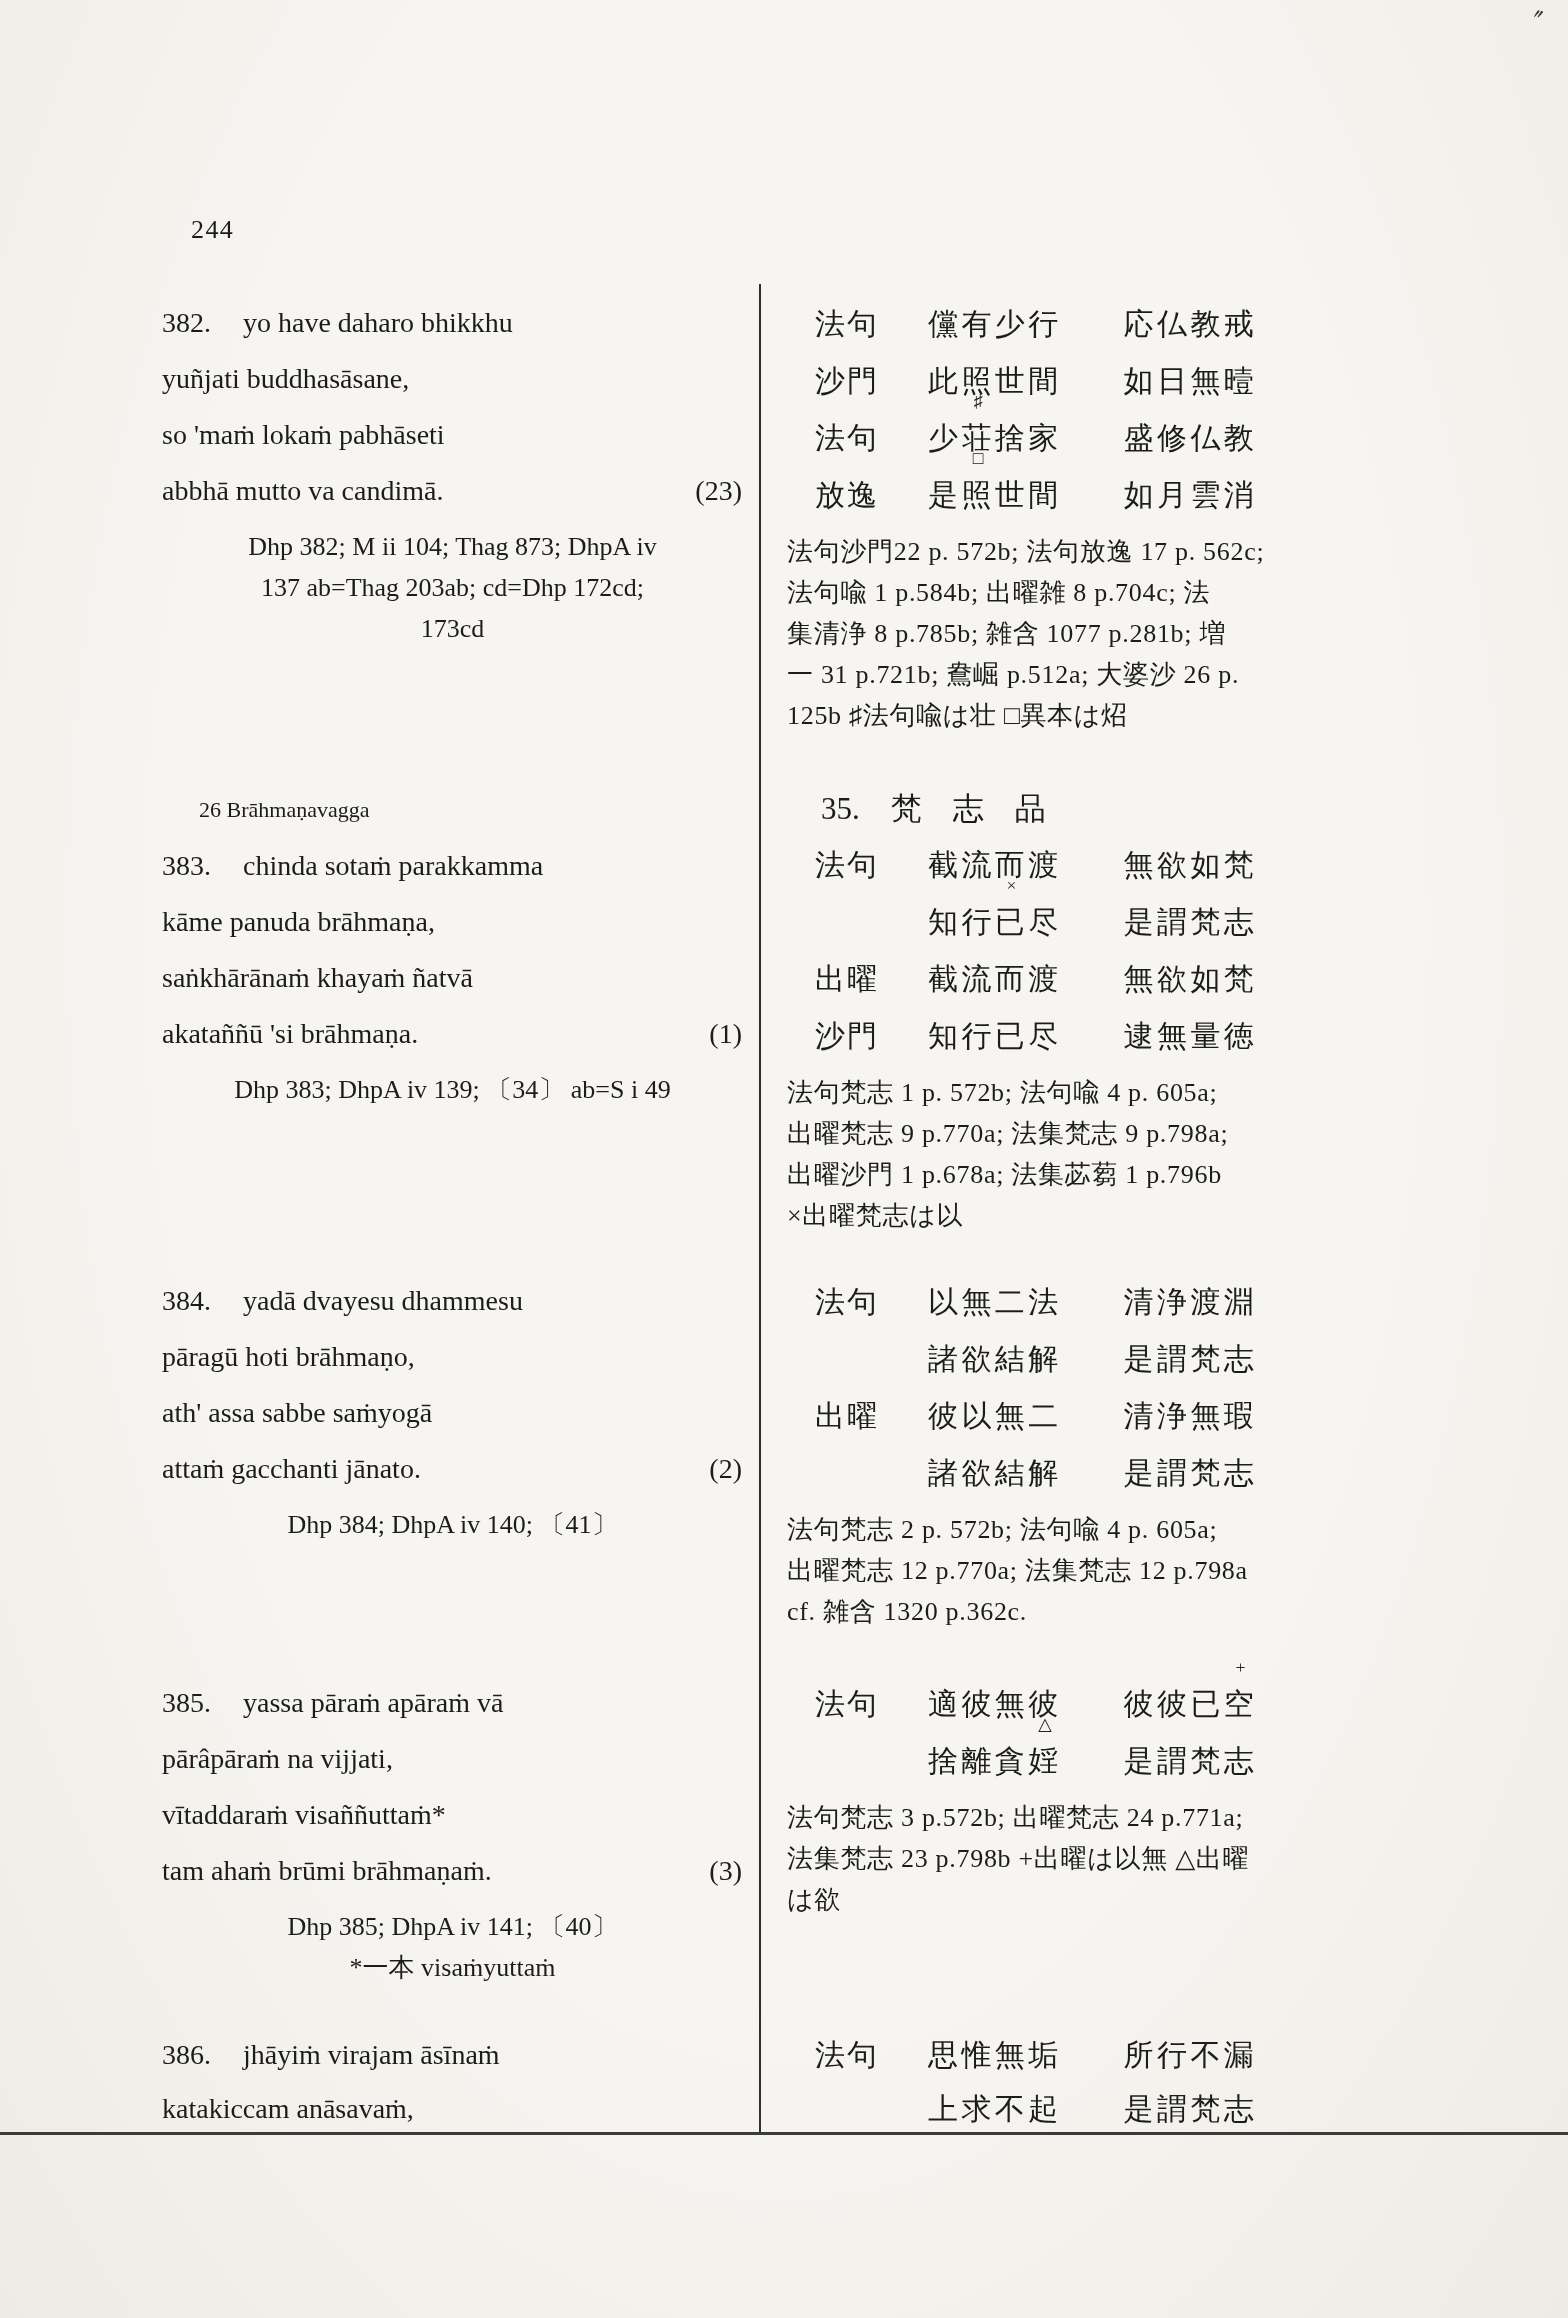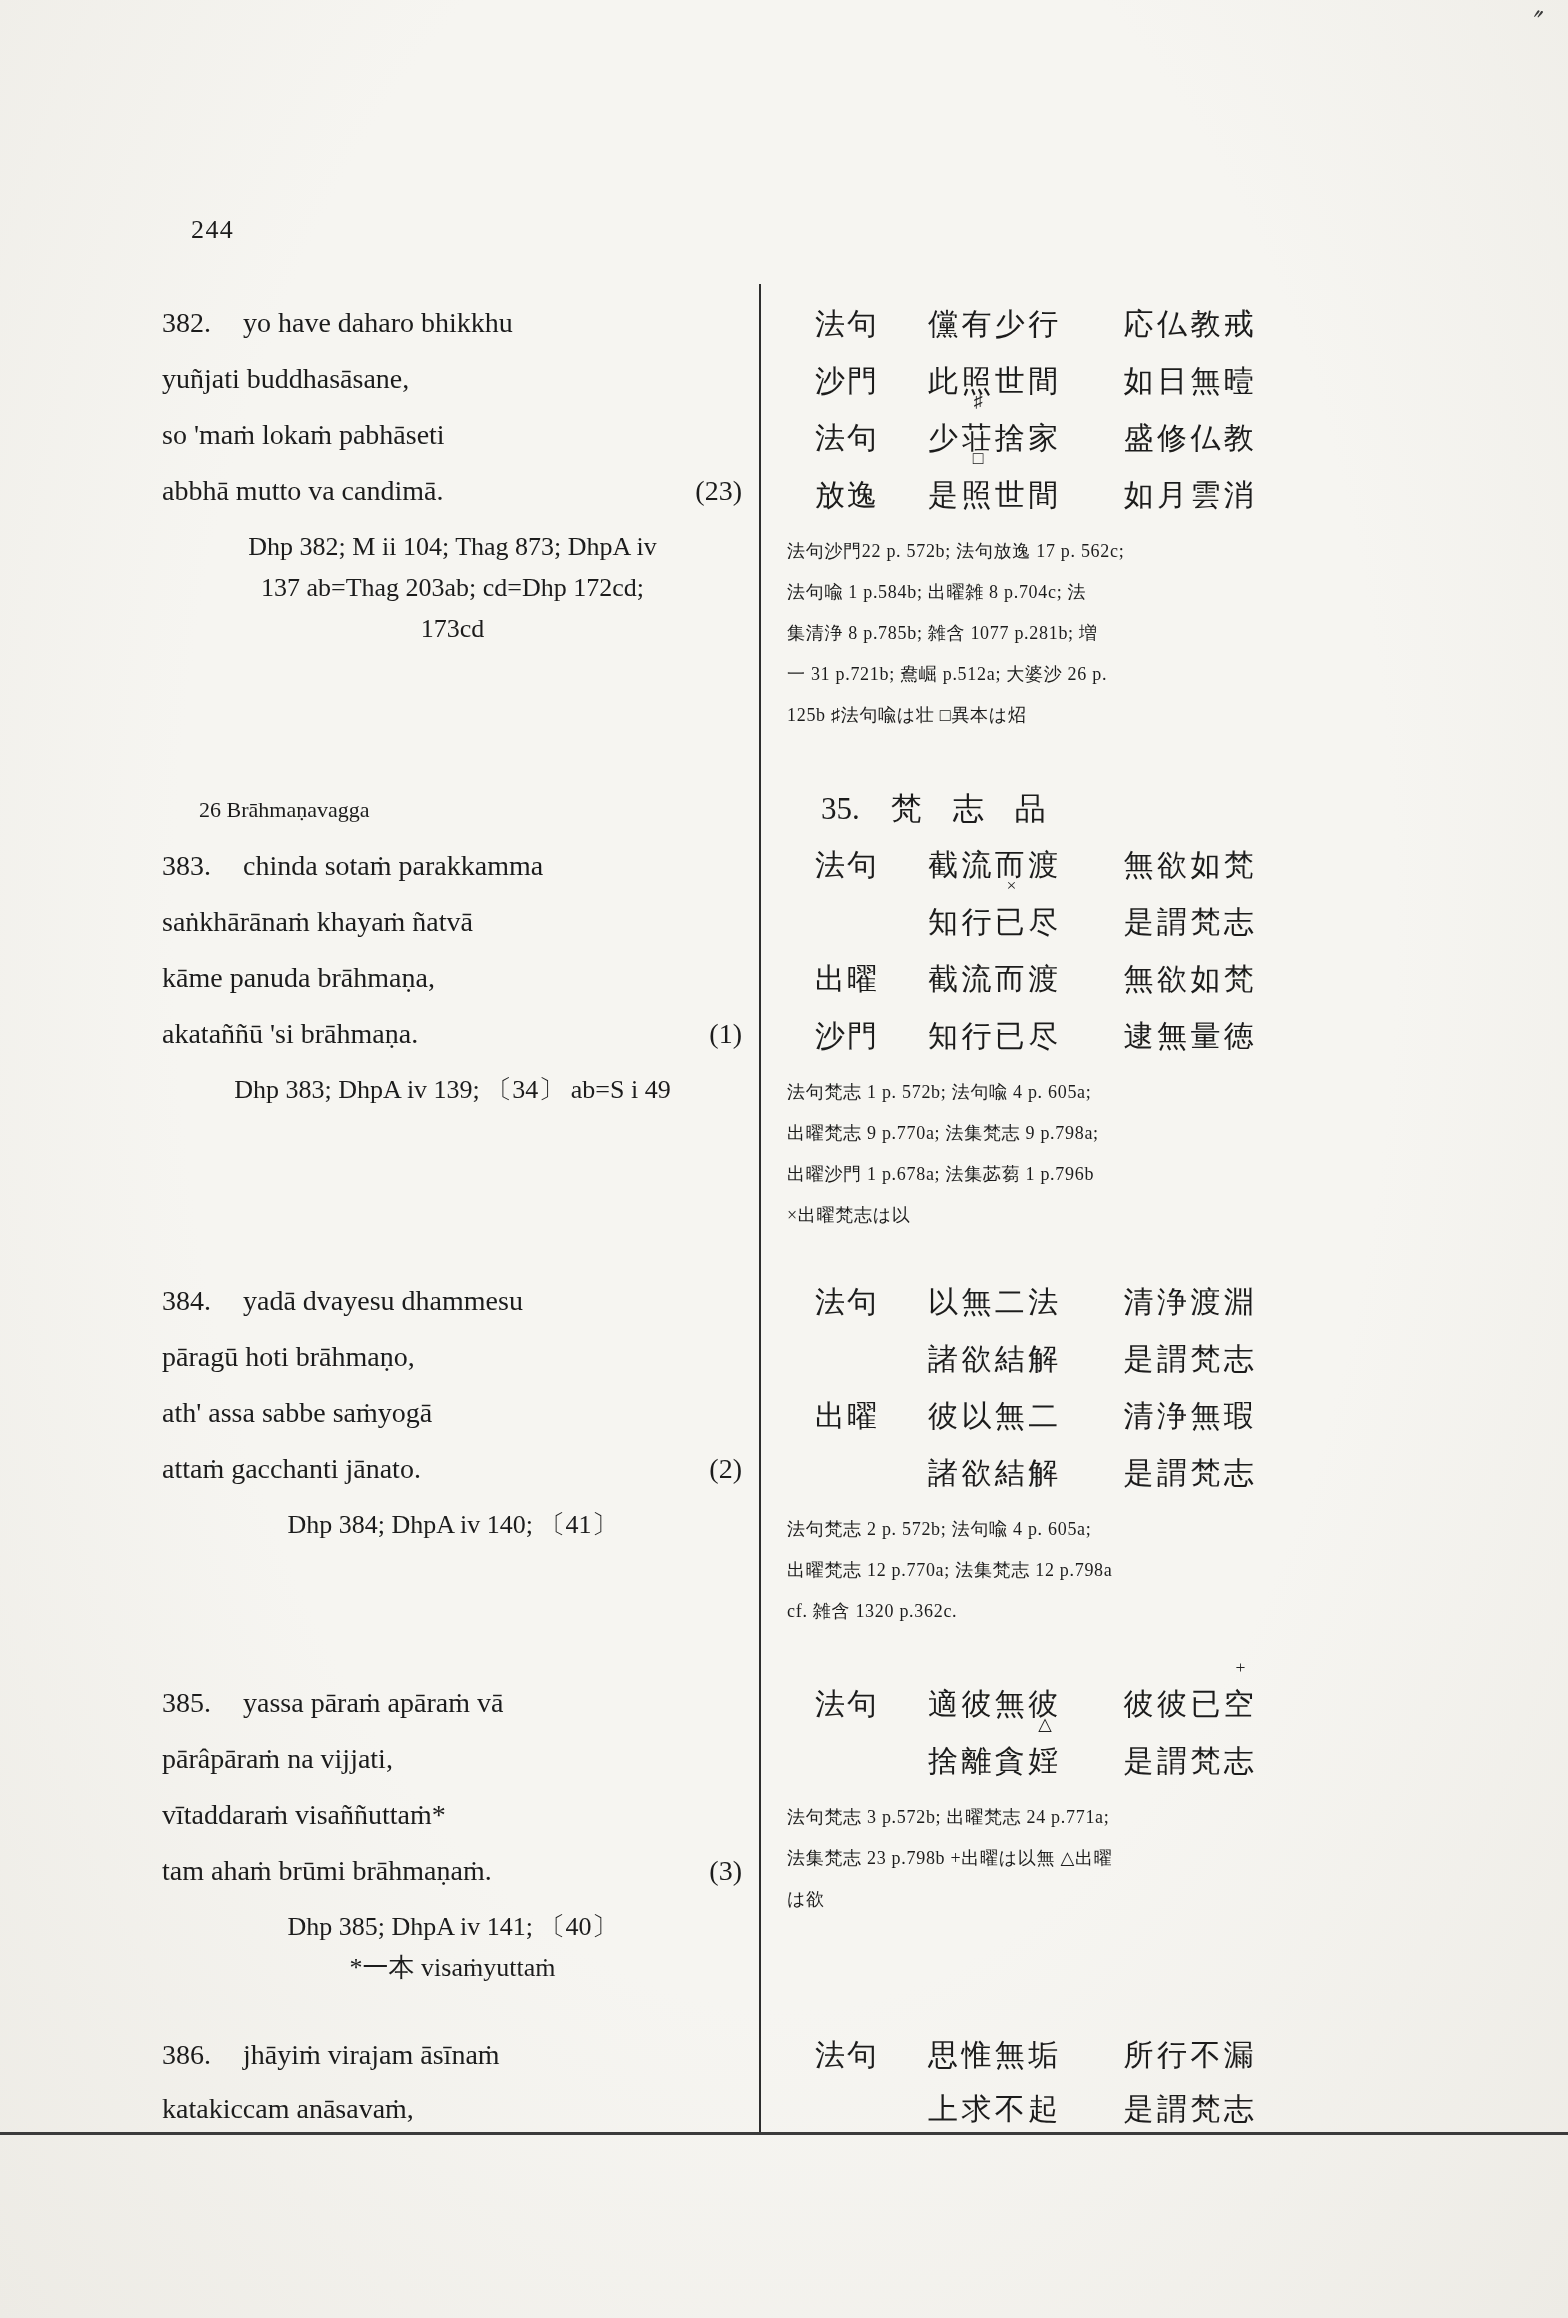--- a/index.html
+++ b/index.html
@@ -42,21 +42,21 @@
   .p-line{position:relative;font-size:28px;line-height:56px;white-space:nowrap;}
   .p-num{display:inline-block;width:81px;}
   .p-vno{position:absolute;right:1px;}
   .pali-refs{margin-top:6.8px;text-align:center;}
   .ref-line{font-size:26px;line-height:41px;white-space:nowrap;}
   .cn-line{display:flex;font-size:30px;line-height:57px;white-space:nowrap;}
   .cn-label{flex:none;display:inline-block;width:113px;letter-spacing:2px;margin-left:28px;}
   .cn-g{letter-spacing:3.4px;}
   .cn-g1{margin-right:62px;}
   .cn-refs{margin-top:8px;}
-  .cn-refs .ref-line{font-size:18px;line-height:41px;letter-spacing:0.7px;}
+  .cn-refs .ref-line{font-size:26px;line-height:41px;letter-spacing:0.7px;}
   .mk-wrap{position:relative;display:inline-block;}
   .mk{
     position:absolute;left:50%;top:-16px;transform:translateX(-50%);
     font-size:17.6px;line-height:1;letter-spacing:0;color:#222;
   }
   .entry:nth-of-type(5) .p-line,
   .entry:nth-of-type(5) .cn-line{line-height:54px;}
 </style>
 </head>
 <body>
@@ -113,22 +113,22 @@
             <div class="ref-line">一 31 p.721b; 鴦崛 p.512a; 大婆沙 26 p.</div>
             <div class="ref-line">125b ♯法句喩は壮 □異本は炤</div>
           </div>
     </div>
   </section>
       <section class="entry">
     <div class="col-left">
       <div class="l-heading">26 Brāhmaṇavagga</div>
       <div class="pali-lines">
             <div class="p-line"><span class="p-num">383.</span><span class="p-text">chinda sotaṁ parakkamma</span></div>
+            <div class="p-line"><span class="p-text">kāme panuda brāhmaṇa,</span></div>
             <div class="p-line"><span class="p-text">saṅkhārānaṁ khayaṁ ñatvā</span></div>
-            <div class="p-line"><span class="p-text">kāme panuda brāhmaṇa,</span></div>
             <div class="p-line"><span class="p-text">akataññū 'si brāhmaṇa.</span><span class="p-vno">(1)</span></div>
           </div>
       <div class="pali-refs">
             <div class="ref-line">Dhp 383; DhpA iv 139; 〔34〕 ab=S i 49</div>
           </div>
     </div>
     <div class="col-right">
       <div class="r-heading">35.　梵　志　品</div>
       <div class="cn-lines">
             <div class="cn-line">

